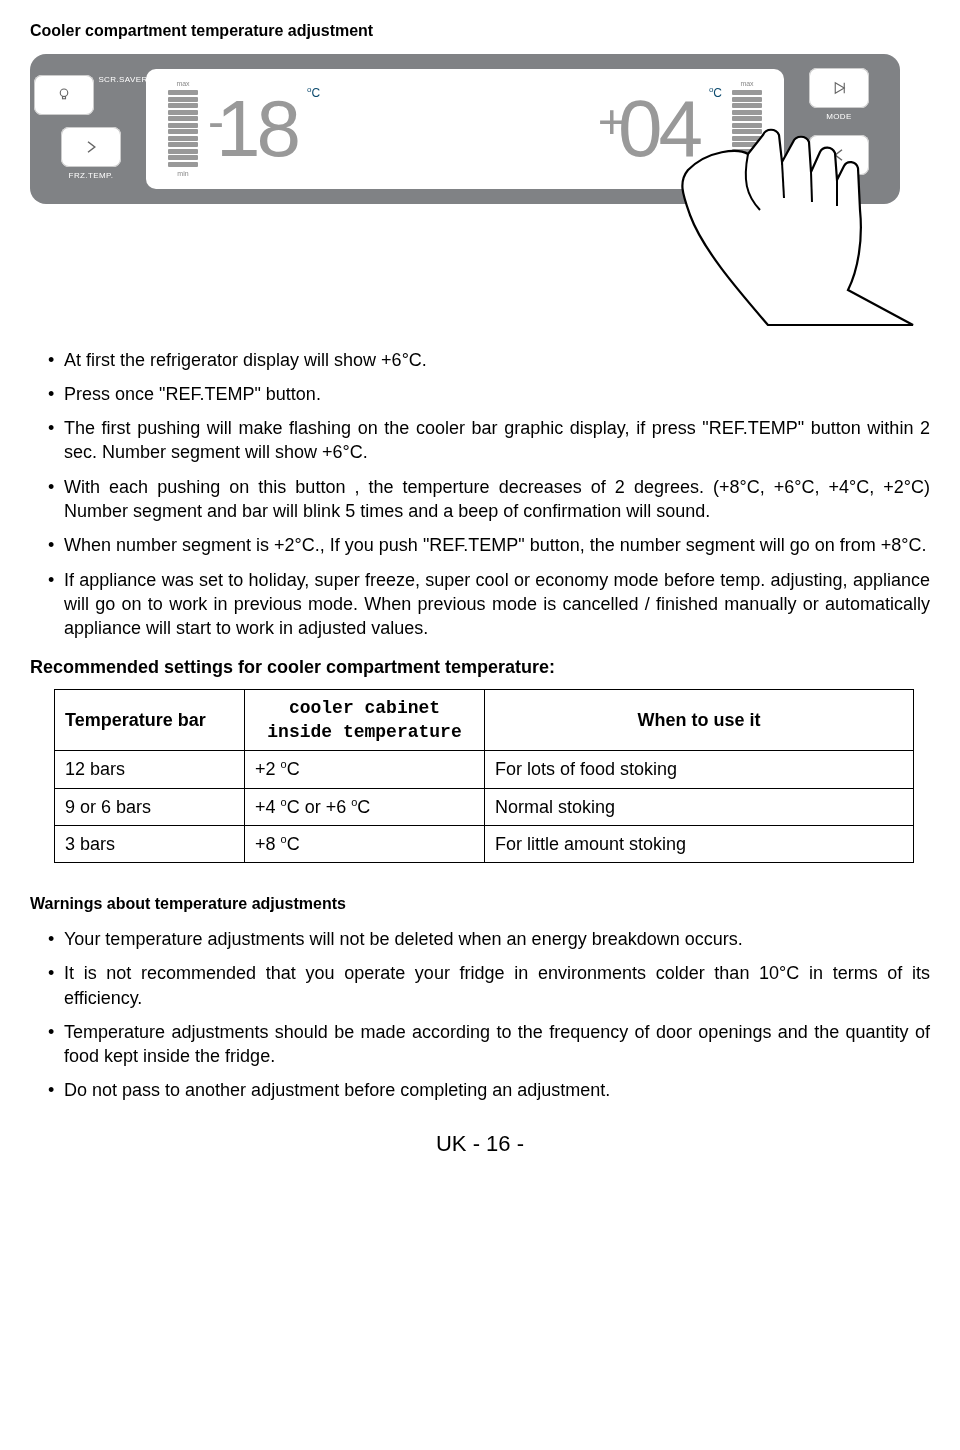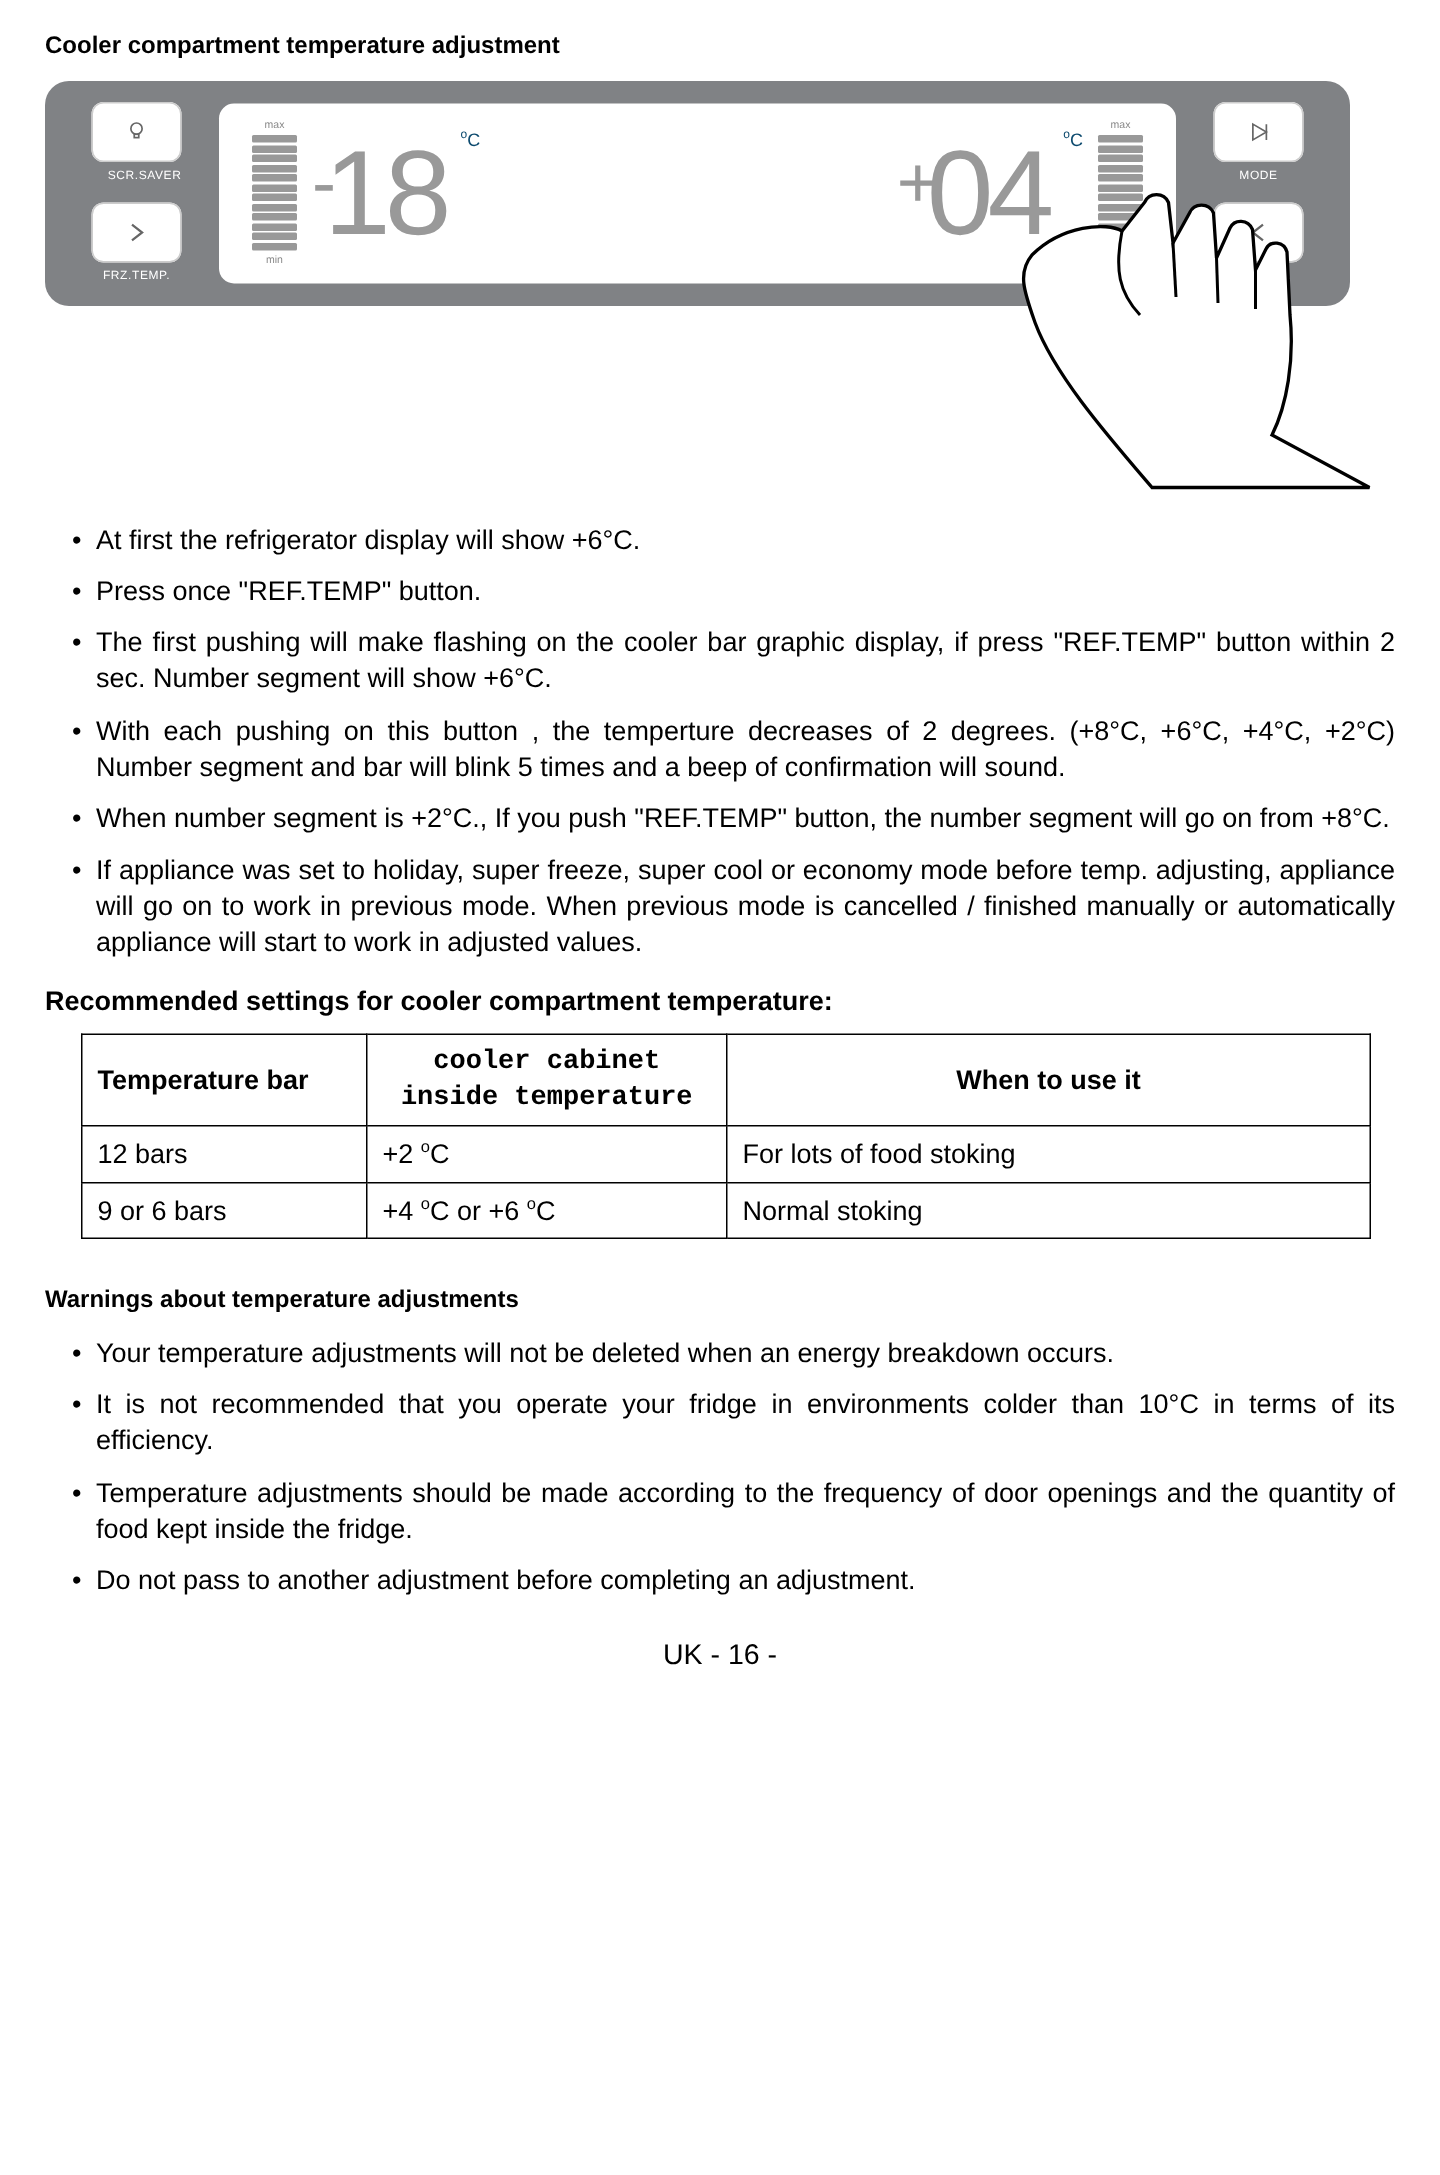--- a/index.html
+++ b/index.html
@@ -59,35 +59,35 @@
   ul.bullets > li::before { content: "•"; position:absolute; left:0; top:0; }
 
   
   .tbl-wrap { margin: 10px 0 18px 24px; width: 860px; }
   table { border-collapse: collapse; width: 100%; border-radius: 12px; }
   th, td { border: 1px solid #000; padding: 6px 10px; text-align: left; font-size: 18px; }
   th { font-weight: bold; text-align: center; }
   th:first-child { text-align: left; }
   .sup { font-size: 11px; vertical-align: super; }
 
-  .footer { text-align:center; margin-top: 26px; font-size: 19px; }
+  .footer { text-align:center; margin-top: 26px; font-size: 22px; }
 
   
   svg.ic { width: 24px; height: 18px; }
 </style>
 </head>
 <body>
 
 <h2>Cooler compartment temperature adjustment</h2>
 
 <div class="panel-wrap">
   <div class="panel">
 
     <div class="btn-col">
-      <div style="display:flex;flex-direction:column;align-items:flex-end;gap:4px;">
+      <div style="display:flex;flex-direction:row;align-items:flex-start;gap:4px;">
         <div class="panel-btn">
           <svg class="ic" viewBox="0 0 24 24">
               <circle cx="12" cy="9" r="5" fill="none" stroke="#666" stroke-width="1.5"></circle>
               <rect x="10" y="14" width="4" height="3" fill="none" stroke="#666" stroke-width="1.5"></rect>
             </svg>
         </div>
         <div class="btn-label">SCR.SAVER</div>
       </div>
       <div style="display:flex;flex-direction:column;align-items:center;gap:4px;">
         <div class="panel-btn">
@@ -210,20 +210,25 @@
     <tr>
       <td>12 bars</td>
       <td>+2 <span class="sup">o</span>C</td>
       <td>For lots of food stoking</td>
     </tr>
     <tr>
       <td>9 or 6 bars</td>
       <td>+4 <span class="sup">o</span>C or +6 <span class="sup">o</span>C</td>
       <td>Normal stoking</td>
     </tr>
+    <tr>
+      <td>3 bars</td>
+      <td>+8 <span class="sup">o</span>C</td>
+      <td>For little amount stoking</td>
+    </tr>
   </tbody>
 </table>
 </div>
 
 <h2 class="sub">Warnings about temperature adjustments</h2>
 
 <ul class="bullets">
   <li>Your temperature adjustments will not be deleted when an energy breakdown occurs.</li>
   <li>It is not recommended that you operate your fridge in environments colder than 10°C in terms of its efficiency.</li>
   <li>Temperature adjustments should be made according to the frequency of door openings and the quantity of food kept inside the fridge.</li>

